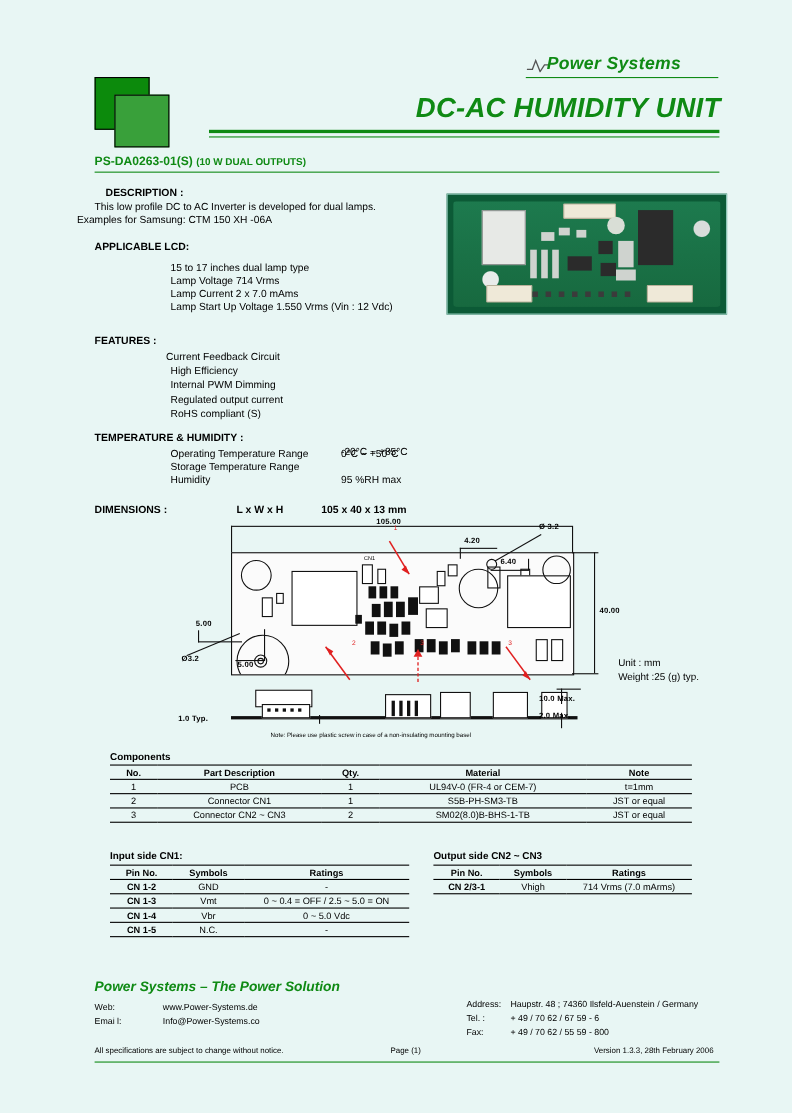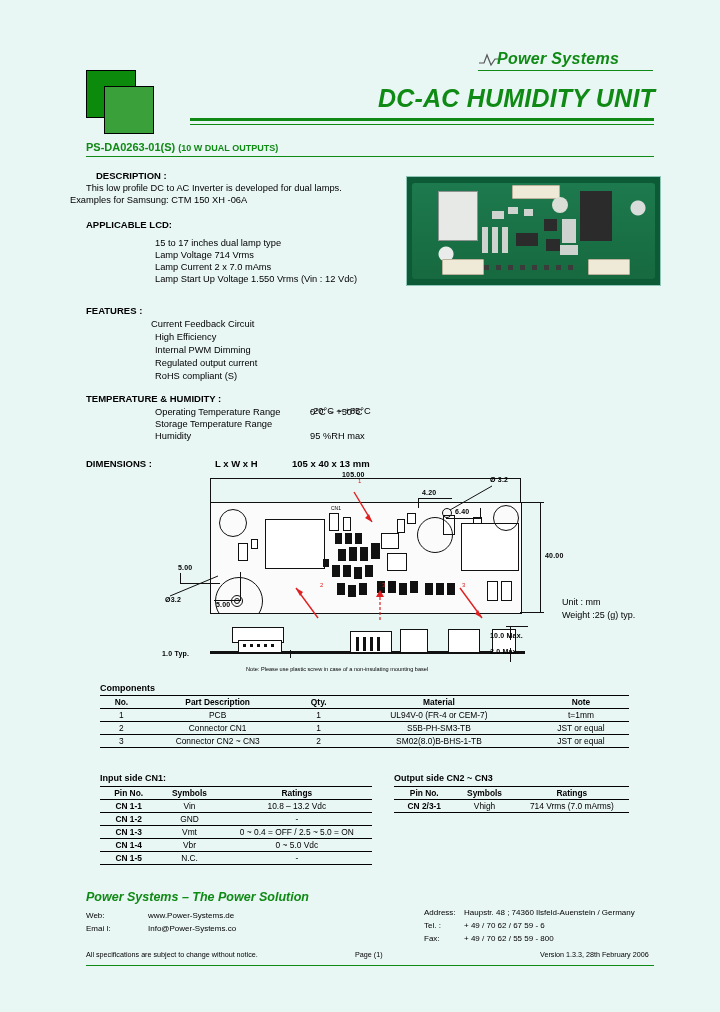--- a/index.html
+++ b/index.html
@@ -344,25 +344,20 @@
   <table style="left:100px;top:786px;width:272px;">
     <thead>
       <tr>
         <th class="t-top t-bot" style="width:56px;">Pin No.</th>
         <th class="t-top t-bot" style="width:62px;">Symbols</th>
         <th class="t-top t-bot" style="width:154px;">Ratings</th>
       </tr>
     </thead>
     <tbody>
       <tr>
-        <td class="t-line" style="font-weight:bold;">CN 1-1</td>
-        <td class="t-line">Vin</td>
-        <td class="t-line">10.8 – 13.2 Vdc</td>
-      </tr>
-      <tr>
         <td class="t-line" style="font-weight:bold;">CN 1-2</td>
         <td class="t-line">GND</td>
         <td class="t-line">-</td>
       </tr>
       <tr>
         <td class="t-line" style="font-weight:bold;">CN 1-3</td>
         <td class="t-line">Vmt</td>
         <td class="t-line">0 ~ 0.4 = OFF / 2.5 ~ 5.0 = ON</td>
       </tr>
       <tr>

